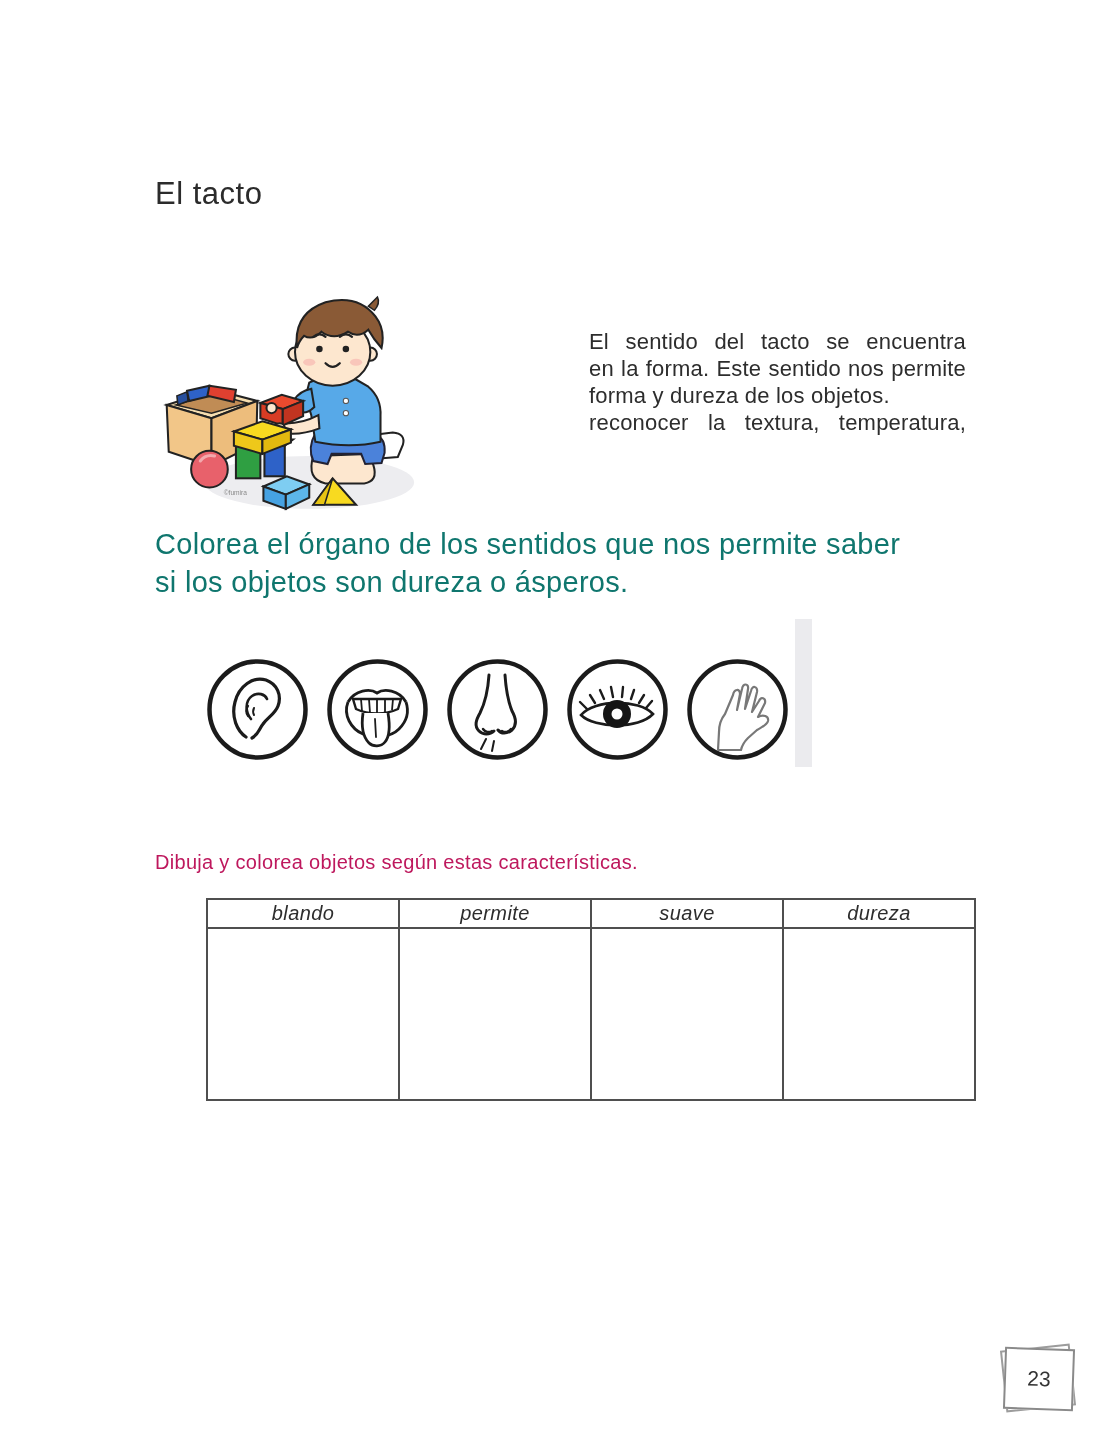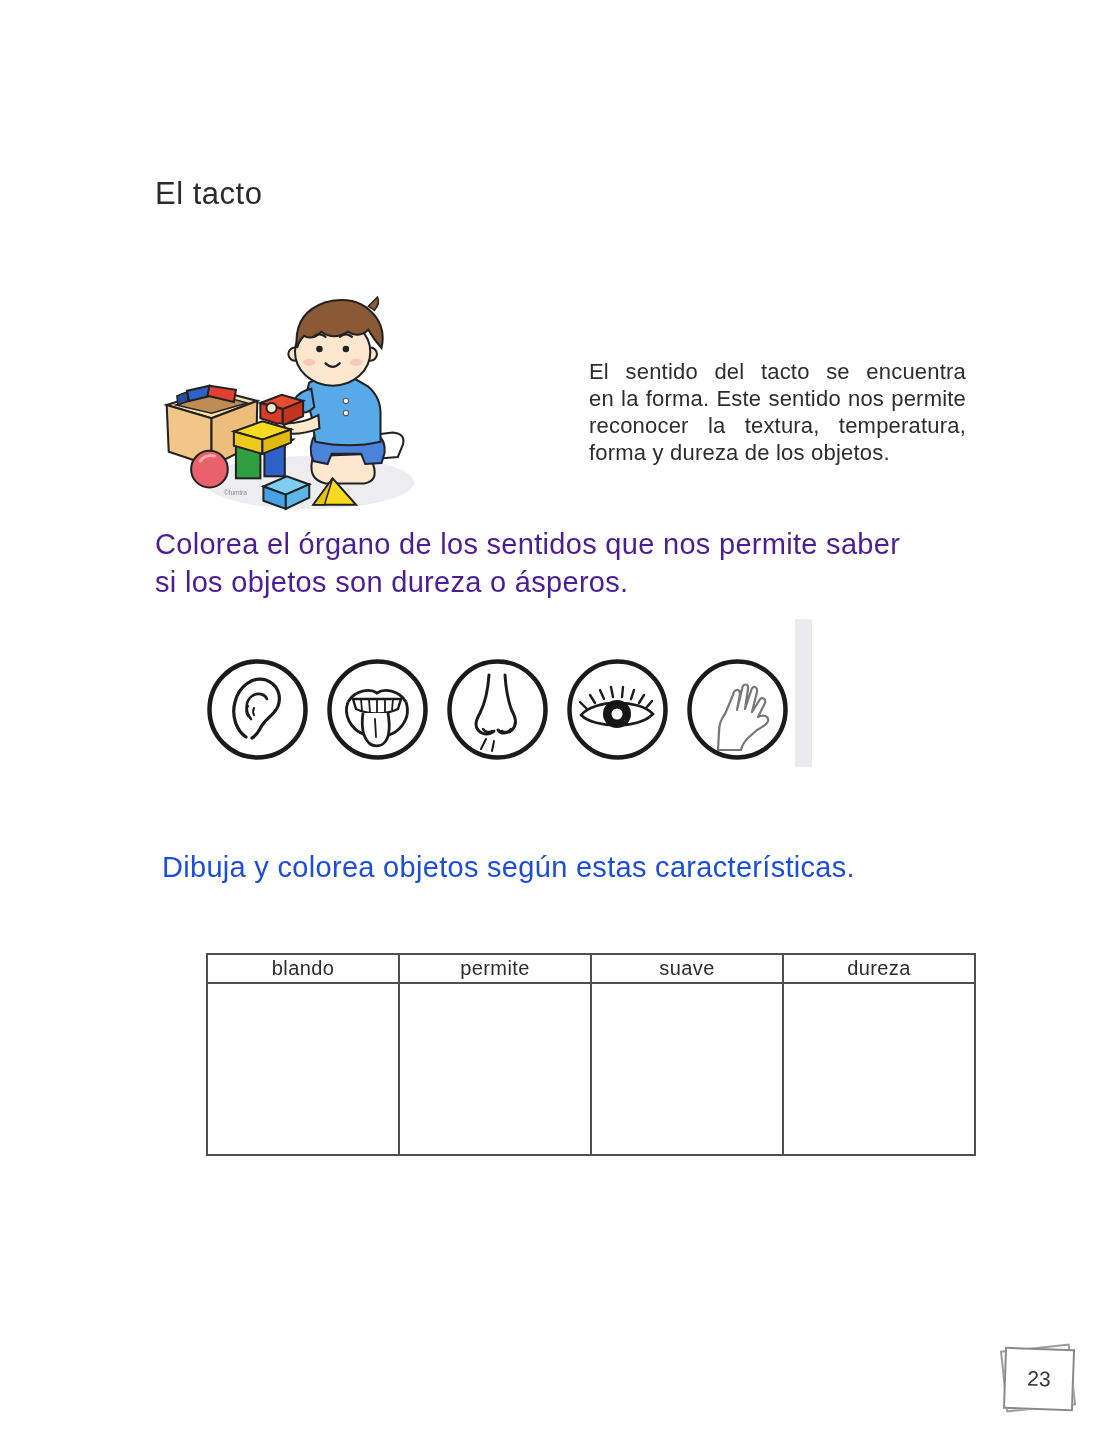--- a/index.html
+++ b/index.html
@@ -6,43 +6,43 @@
   html,body { background:#ffffff; }
   .page {
     position:relative; width:1113px; height:1440px; background:#ffffff;
     font-family:"Liberation Sans", sans-serif; color:#2e2e2e; overflow:hidden;
   }
   .page-title {
     position:absolute; left:155px; top:176px;
     font-size:31px; letter-spacing:0.5px; color:#2b2b2b; font-weight:400;
   }
   .illustration { position:absolute; left:158px; top:293px; width:276px; height:224px; }
-  .intro-paragraph { position:absolute; left:589px; top:358px; width:377px; }
+  .intro-paragraph { position:absolute; left:589px; top:328px; width:377px; }
   .intro-line {
     font-size:22px; line-height:27px; color:#2d2d2d;
     text-align:justify; text-align-last:justify; letter-spacing:0.2px; white-space:nowrap0;
   }
   .intro-line.last { text-align-last:left; }
   .activity1-instruction {
     position:absolute; left:155px; top:526px; width:830px;
-    font-size:29px; line-height:37.5px; color:#4c1d95; letter-spacing:0.3px;
+    font-size:29px; line-height:37.5px; color:#0f766e; letter-spacing:0.3px;
   }
   .icons-row { position:absolute; left:205px; top:657px; width:600px; height:106px; display:flex; gap:15px; }
   .sense-circle { width:105px; height:105px; }
   .scan-artifact {
     position:absolute; left:795px; top:619px; width:17px; height:148px;
     background:#ebebee;
   }
   .activity2-instruction {
-    position:absolute; left:162px; top:851px;
-    font-size:29px; color:#1d4ed8; letter-spacing:0.3px;
+    position:absolute; left:155px; top:851px;
+    font-size:20px; color:#be185d; letter-spacing:0.3px;
   }
   .char-table {
-    position:absolute; left:206px; top:953px; width:770px;
-    border-collapse:collapse; table-layout:fixed;
+    position:absolute; left:206px; top:898px; width:770px;
+    border-collapse:collapse; table-layout:fixed;font-style:italic;
   }
   .char-table th {
     border:2px solid #4f4f4f; height:29px; font-weight:400;
     font-size:20px; color:#2d2d2d; letter-spacing:0.4px; text-align:center;
     background:#ffffff; vertical-align:middle;
   }
   .char-table td { border:2px solid #4f4f4f; height:172px; background:#ffffff; }
   .pagebox { position:absolute; left:1000px; top:1342px; width:78px; height:74px; }
   .pagebox-back {
     position:absolute; left:3px; top:5px; width:70px; height:62px;
@@ -132,22 +132,22 @@
     <g>
       <circle cx="50" cy="173" r="18" fill="#e8616b" stroke="#222" stroke-width="2"></circle>
       <path d="M41,165 Q46,158 55,160" fill="none" stroke="#f3a9ae" stroke-width="3" stroke-linecap="round"></path>
     </g>
     <text x="64" y="198" font-size="6.5" fill="#8a8a8a">©fumira</text>
   </svg>
 
   <div class="intro-paragraph">
     <div class="intro-line">El sentido del tacto se encuentra</div>
     <div class="intro-line">en la forma. Este sentido nos permite</div>
+    <div class="intro-line last">forma y dureza de los objetos.</div>
     <div class="intro-line">reconocer la textura, temperatura,</div>
-    <div class="intro-line last">forma y dureza de los objetos.</div>
   </div>
 
   <div class="activity1-instruction">
     <div>Colorea el órgano de los sentidos que nos permite saber</div>
     <div>si los objetos son dureza o ásperos.</div>
   </div>
 
   <div class="scan-artifact"></div>
 
   <div class="icons-row">

